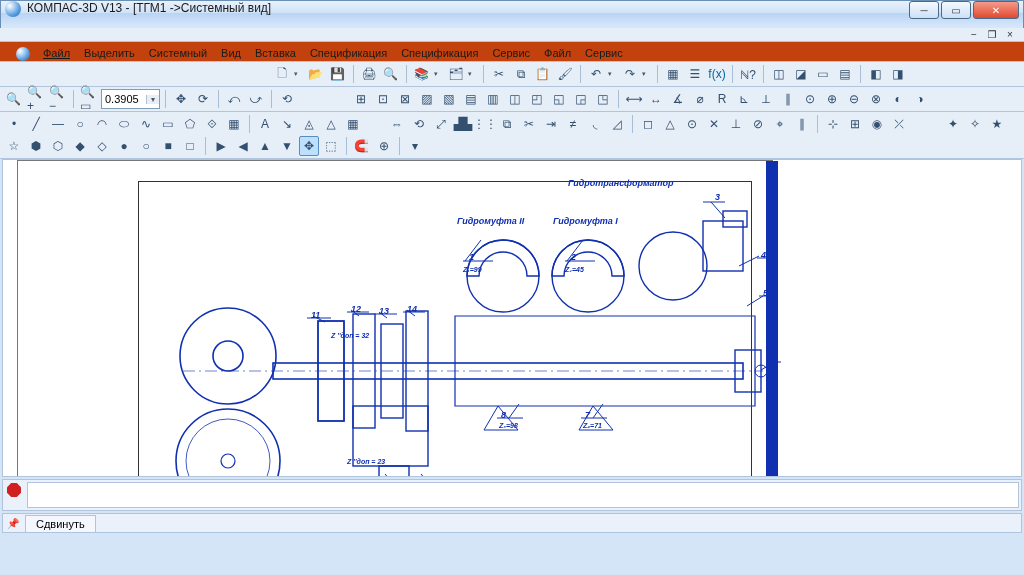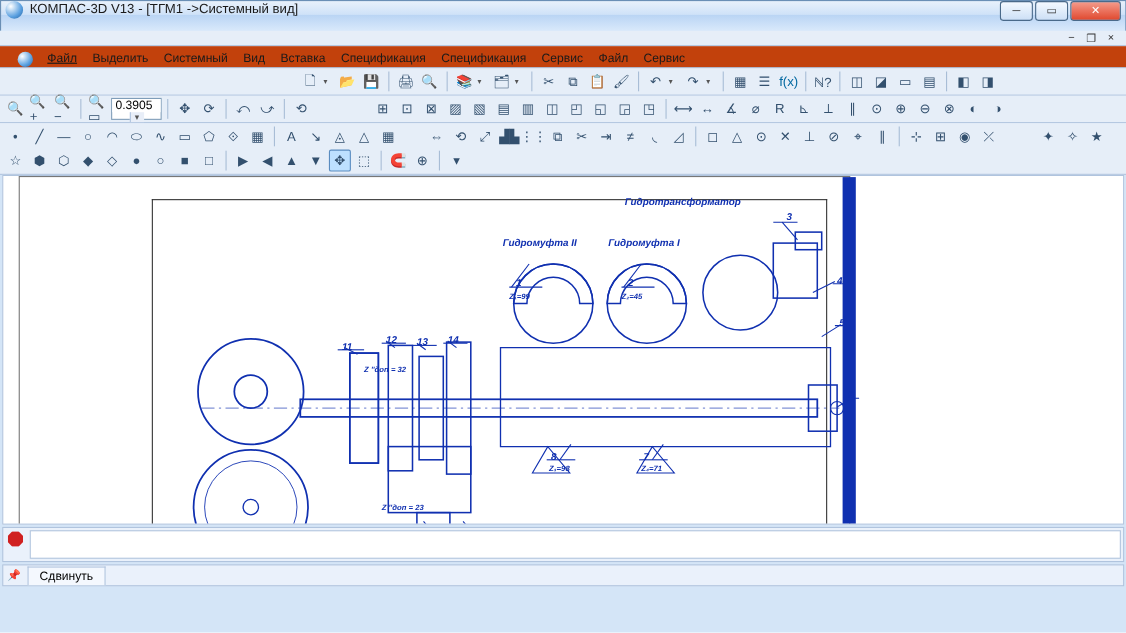--- a/index.html
+++ b/index.html
@@ -21,21 +21,21 @@
   .menubar { height: 20px; background: #c2410c; display: flex; align-items: flex-end; padding: 0 16px; border-bottom: 1px solid #b0c4de; }
   .menubar .mini { width: 14px; height: 14px; border-radius: 50%; background: radial-gradient(circle at 30% 30%, #fff, #5aa0e0 60%, #2060a0); margin-right: 6px; }
   .menubar .mitem { padding: 2px 7px; color: #1a1a1a; }
   .menubar .mitem u { text-decoration: underline; }
 
   
   .toolstrip { background: #e6eef8; padding: 2px 4px; border-bottom: 1px solid #b0c4de; display: flex; flex-wrap: wrap; gap: 2px 2px; align-items: center; }
   .tbtn { width: 20px; height: 20px; border: 1px solid transparent; border-radius: 2px; display: flex; align-items: center; justify-content: center; font-size: 12px; color: #33506e; }
   .tsep { width: 1px; height: 18px; background: #a8bdd6; margin: 0 3px; }
   .tdrop { width: 10px; font-size: 7px; color: #555; }
-  .zoombox { height: 20px; border: 1px solid #7f9db9; background: #fff; display: flex; align-items: center; flex-direction: column; }
+  .zoombox { height: 20px; border: 1px solid #7f9db9; background: #fff; display: flex; align-items: center; }
   .zoombox input { border: none; width: 44px; height: 16px; font-size: 11px; padding: 0 3px; outline: none; }
   .zoombox .arr { width: 13px; font-size: 8px; text-align: center; color: #555; background: #e8eef8; border-left: 1px solid #b0c4de; }
 
   
   .canvas-wrap { position: relative; height: 318px; background: #fff; border: 1px solid #b0c4de; margin: 0 2px; overflow: hidden; font-weight: bold; }
   .sheet { position: absolute; left: 14px; top: 0; width: 756px; height: 362px; border: 1px solid #777; }
   .sheet::before { content: ""; position: absolute; inset: 20px 20px 0 120px; border: 1px solid #333; border-bottom:none; }
   .pstrip { position: absolute; right: -6px; top: 0; width: 12px; height: 100%; background: #1030b0; }
   .drawing { position: absolute; left: 160px; top: 6px; width: 620px; height: 356px; }
   .drawing text { font-family: "GOST type A", Arial, sans-serif; font-style: italic; fill: #1030b0; }

